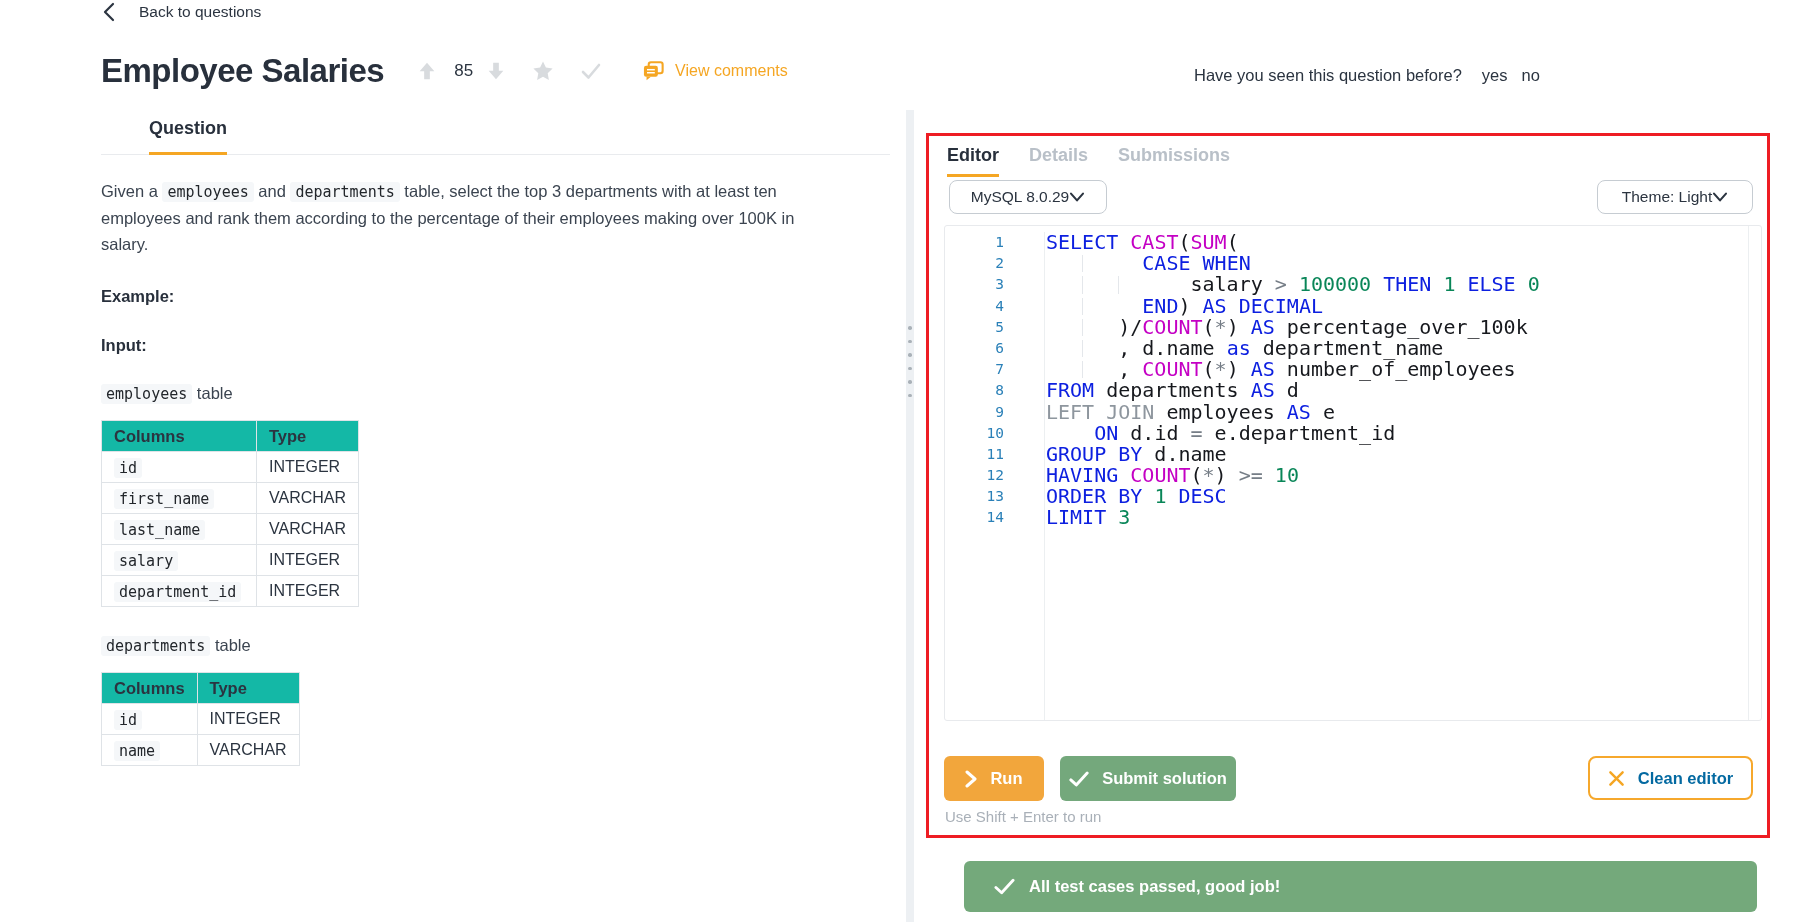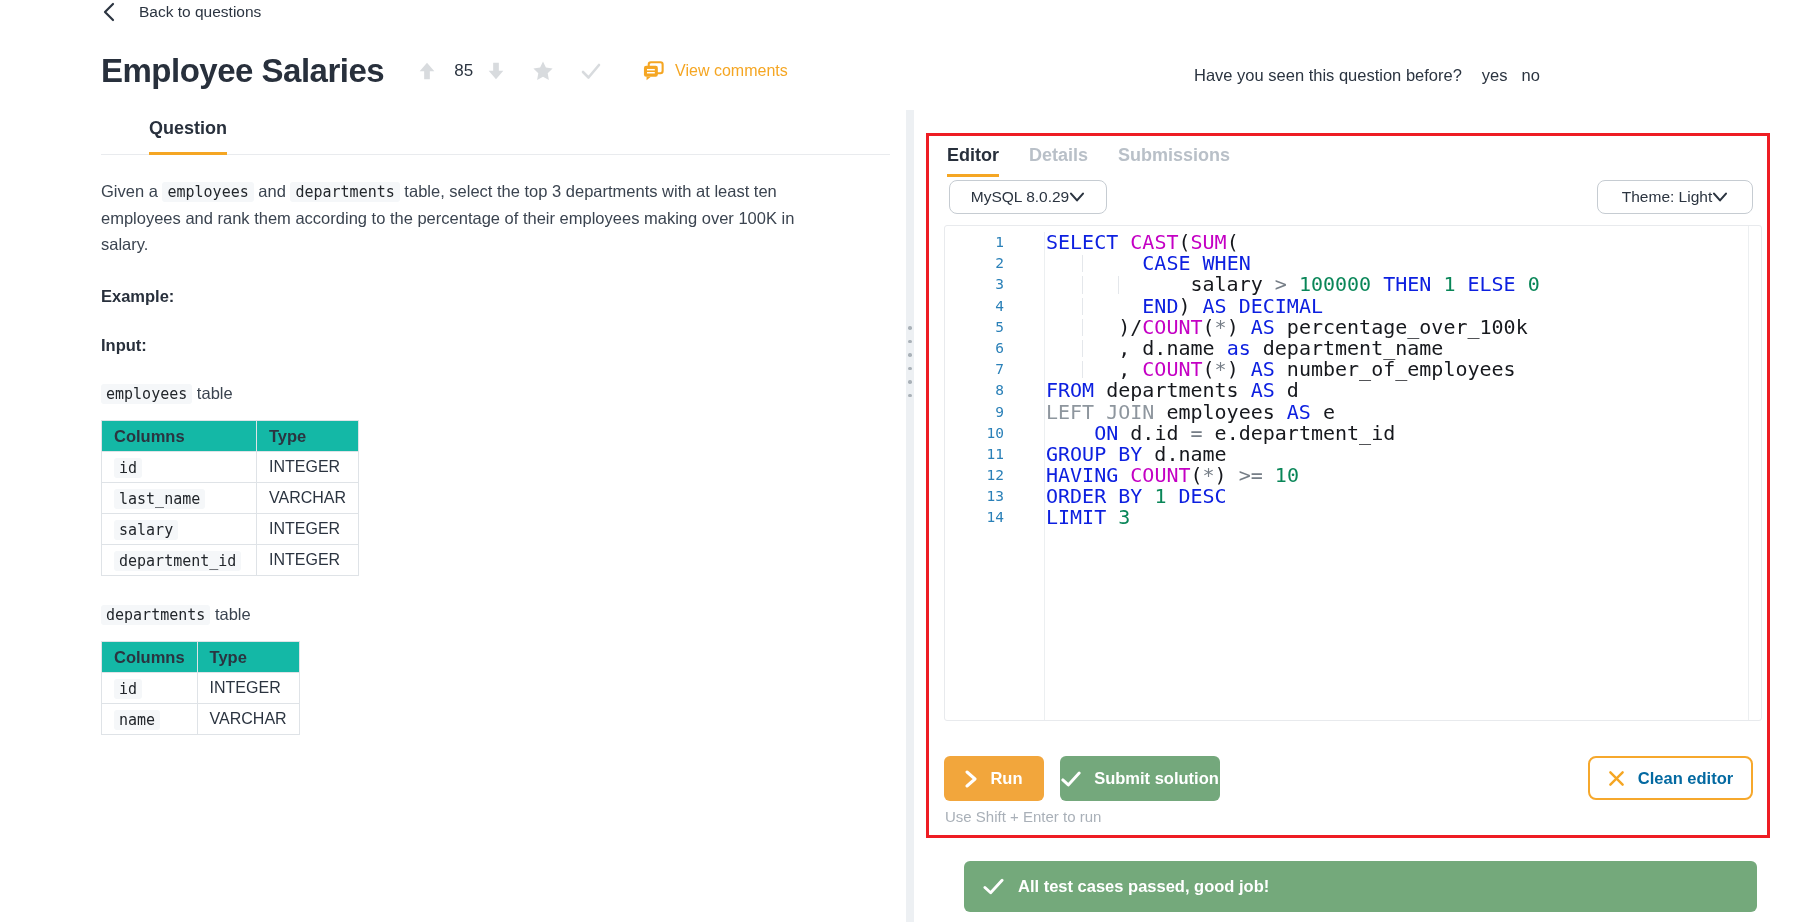--- a/index.html
+++ b/index.html
@@ -63,26 +63,26 @@
   .tk-k { color:#0d20e0; }
   .tk-f { color:#c400c4; }
   .tk-n { color:#098658; }
   .tk-o { color:#767e87; }
   .tk-g { color:#8e969e; }
   .tk-d { color:#16181d; }
   .scroll-track { position:absolute; right:12px; top:0; bottom:0; width:1px; background:#eceff1; }
 
   .btn { position:absolute; top:620px; height:45px; border-radius:6px; display:flex; align-items:center; justify-content:center; gap:13px; font-size:16.5px; font-weight:700; cursor:pointer; }
   .btn-run { left:15px; width:100px; background:#f2a63c; color:#fff; }
-  .btn-submit { left:131px; width:160px; background:#74a87c; color:#fff; }
+  .btn-submit { left:131px; width:176px; background:#74a87c; color:#fff; }
   .btn-clean { right:14px; width:165px; height:44px; background:#fff; border:2px solid #f6a82c; border-radius:8px; color:#0369a1; font-weight:600; }
   .run-hint { position:absolute; left:16px; top:672px; font-size:15px; color:#a9b0b8; }
 
   
-  .result-banner { position:absolute; left:964px; top:861px; width:793px; height:51px; background:#74a97b; border-radius:6px; display:flex; align-items:center; padding-left:19px; gap:14px; }
+  .result-banner { position:absolute; left:964px; top:861px; width:793px; height:51px; background:#74a97b; border-radius:6px; display:flex; align-items:center; padding-left:30px; gap:14px; }
   .result-banner span { font-size:16.5px; font-weight:700; color:#fff; }
 </style>
 </head>
 <body>
 
 <div id="app">
 
   <div class="back-link">
     <svg width="15" height="20" viewBox="0 0 15 20">
         <polyline points="12,2 4,10 12,18" fill="none" stroke="#2b3440" stroke-width="2.2" stroke-linecap="round" stroke-linejoin="round"></polyline>
@@ -150,20 +150,24 @@
       <thead>
         <tr>
           <th class="c1">Columns</th>
           <th class="c2">Type</th>
         </tr>
       </thead>
       <tbody>
         <tr>
             <td><span class="chip">id</span></td>
             <td class="type-cell">INTEGER</td>
+          </tr>
+        <tr>
+            <td><span class="chip">first_name</span></td>
+            <td class="type-cell">VARCHAR</td>
           </tr>
         <tr>
             <td><span class="chip">last_name</span></td>
             <td class="type-cell">VARCHAR</td>
           </tr>
         <tr>
             <td><span class="chip">salary</span></td>
             <td class="type-cell">INTEGER</td>
           </tr>
         <tr>

